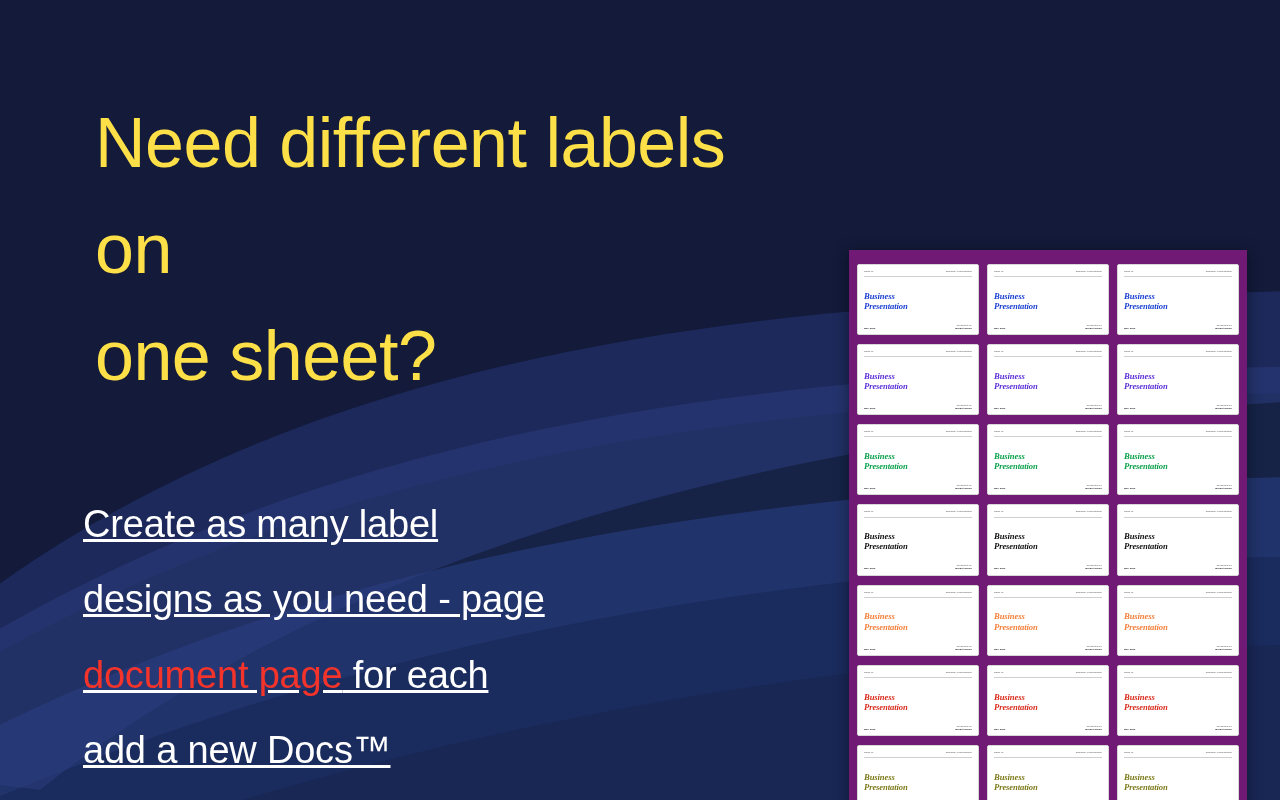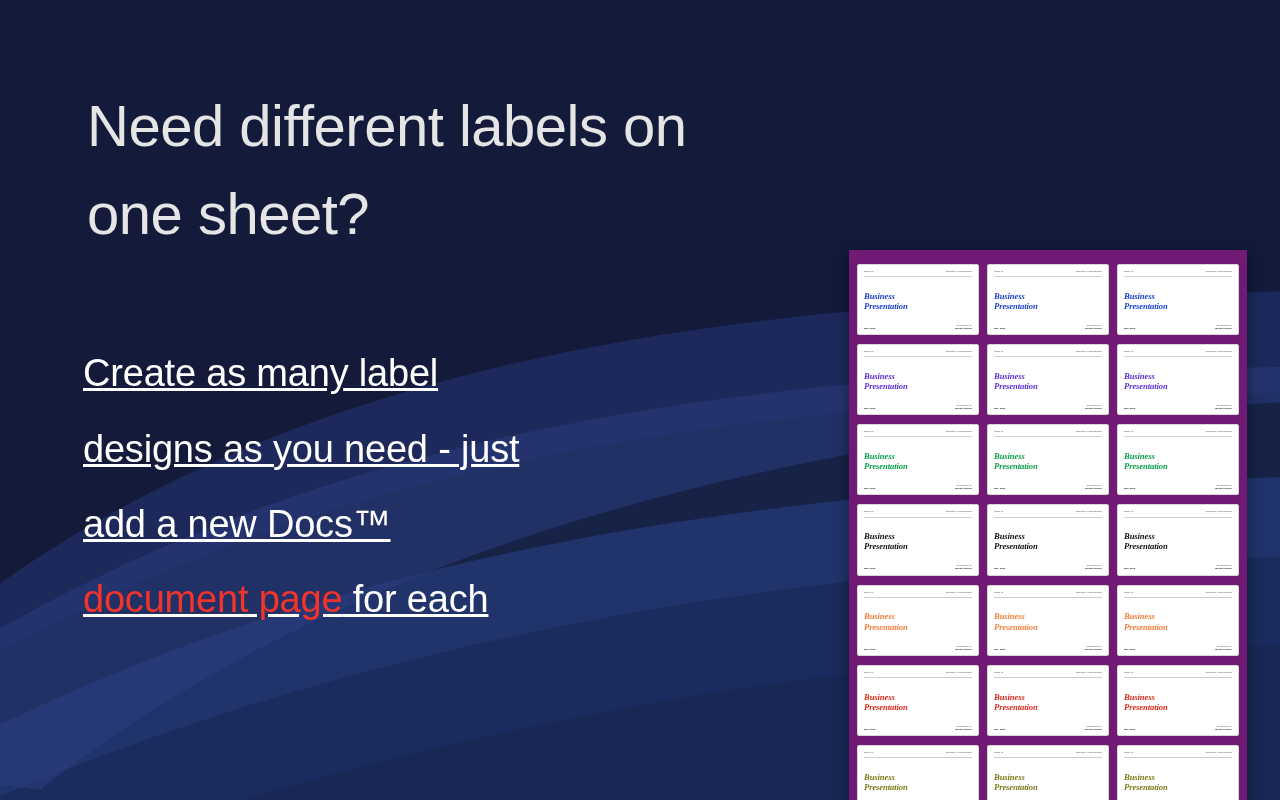--- a/index.html
+++ b/index.html
@@ -35,26 +35,26 @@
   
   #text-col {
     position: absolute;
     left: 83px;
     top: 78px;
     width: 700px;
     z-index: 3;
   }
 
   #headline {
-    font-size: 58px;
+    font-size: 70px;
     line-height: 1.52;
     font-weight: 300;
-    color: #e5e5e5;
+    color: #fde047;
     letter-spacing: -0.5px;
-    margin: 4px;
+    margin: 12px;
     white-space: pre-line;
   }
 
   #body-block {
     margin-top: 78px;
     font-size: 38px;
     line-height: 1.98;
     font-weight: 300;
     color: #ffffff;
     letter-spacing: -0.2px;
@@ -159,23 +159,23 @@
       <path d="M -200 760 C 120 520, 470 400, 1020 372 L 1320 366 L 1320 400 C 760 430, 330 560, 40 790 Z" fill="#2b3d7d" opacity="0.55"></path>
     </g>
   </svg>
 
   <div id="text-col">
     <h1 id="headline">Need different labels on
 one sheet?</h1>
 
     <div id="body-block">
       <span class="body-line">Create as many label</span>
-      <span class="body-line">designs as you need - just</span>
+      <span class="body-line">designs as you need - page</span>
+      <span class="body-line"><span class="accent">document page</span><span> for each</span></span>
       <span class="body-line">add a new Docs™</span>
-      <span class="body-line"><span class="accent">document page</span><span> for each</span></span>
     </div>
   </div>
 
   <div id="label-sheet">
     <div id="label-grid">
         <div class="label-card">
           <div class="card-head">
             <div class="micro">Made by</div>
             <div class="micro right">Company Presentation</div>
           </div>

